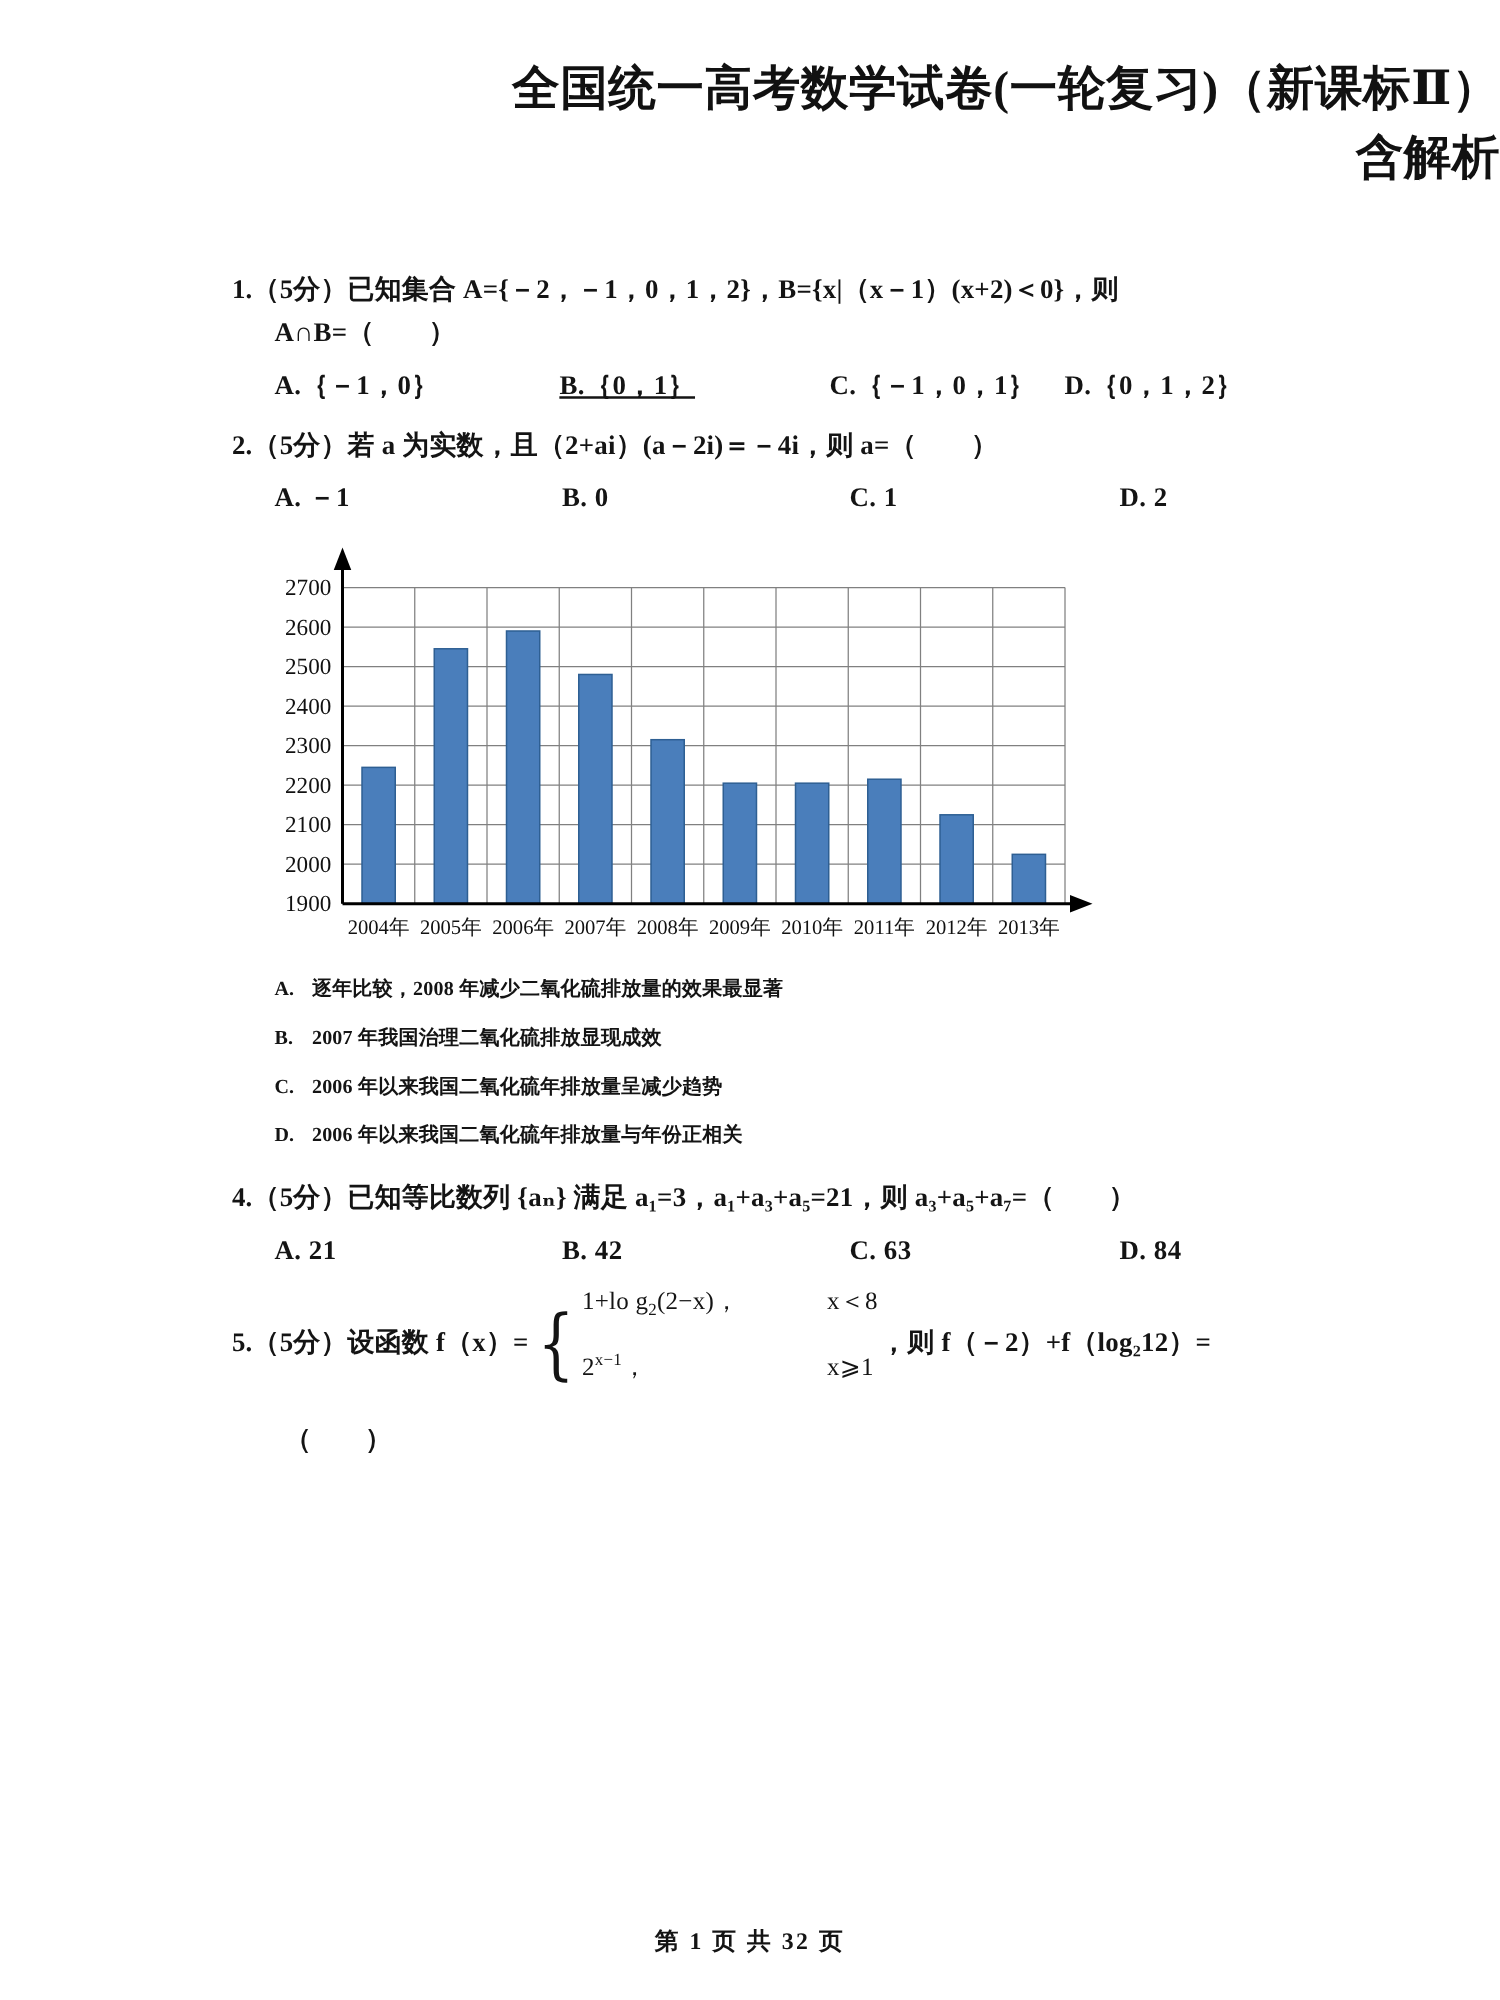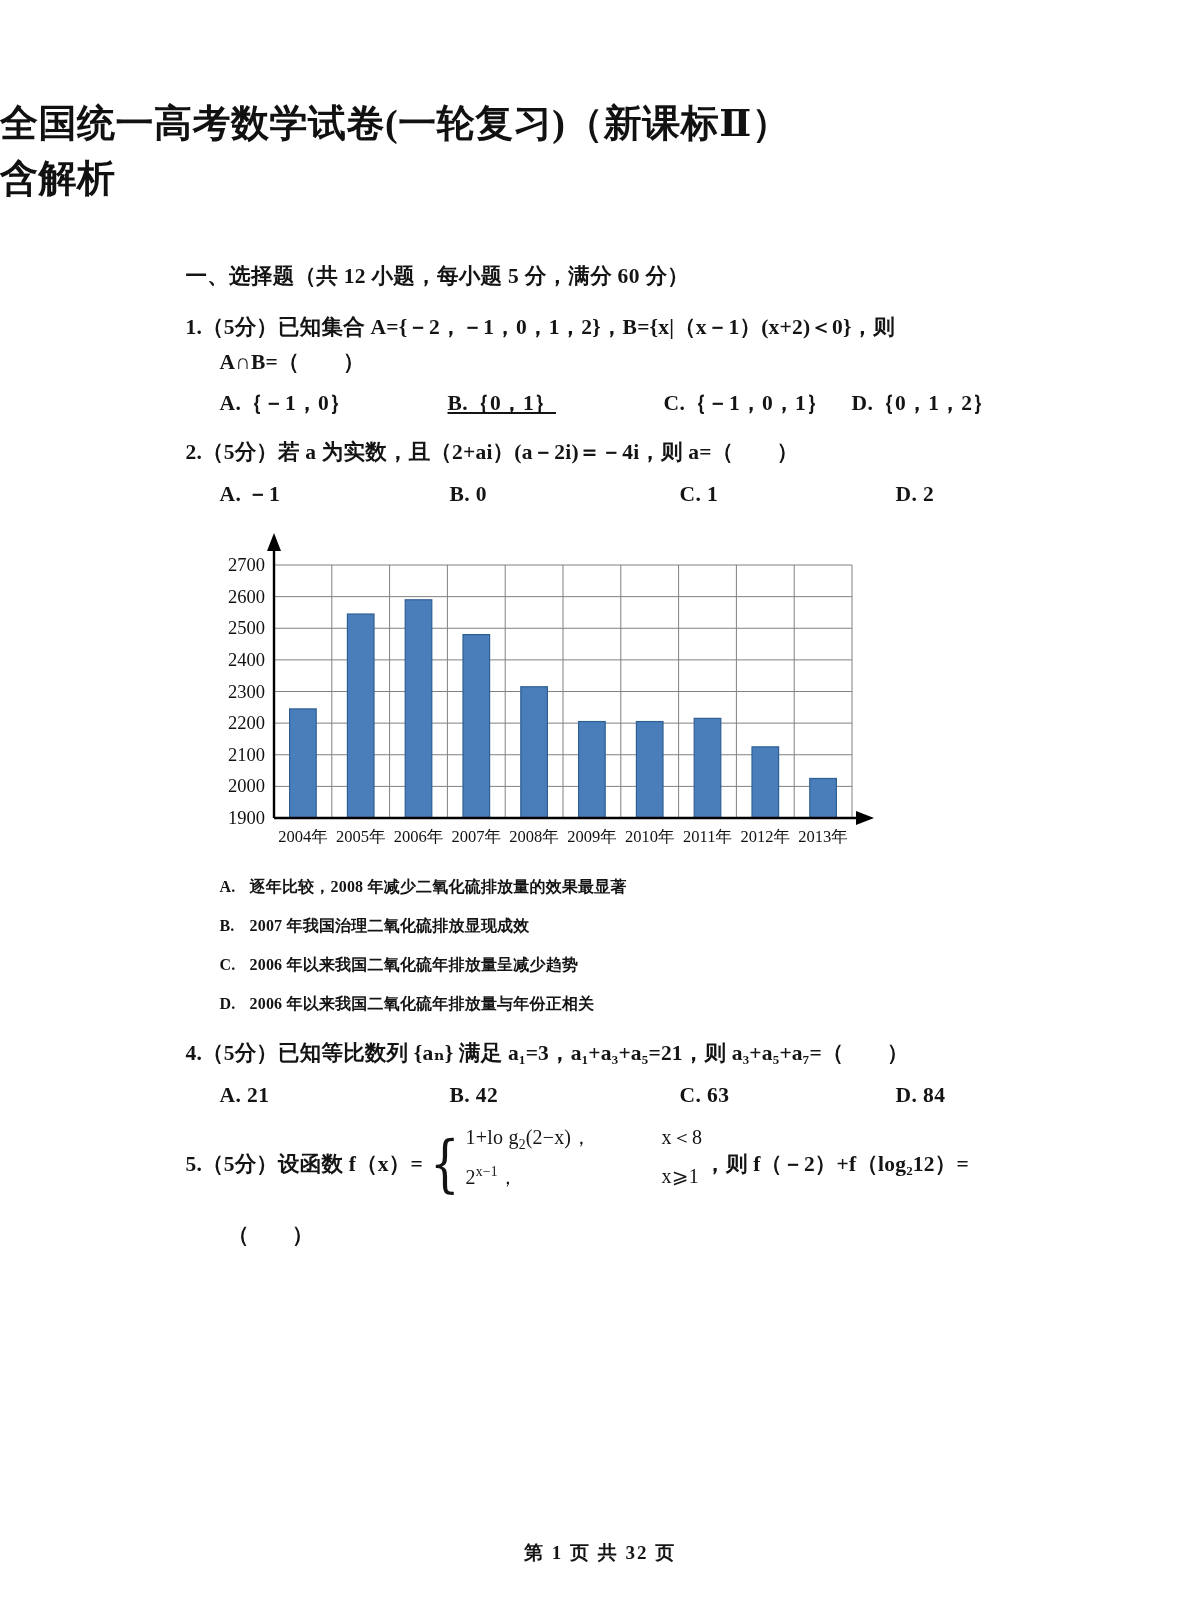--- a/index.html
+++ b/index.html
@@ -17,22 +17,22 @@
   }
   .page {
     position: absolute;
     inset: 0;
     padding: 0;
   }
 
   
   .doc-title {
     margin: 0;
-    padding-top: 96px;
-    text-align: left;
+    padding-top: 44px;
+    text-align: right;
     font-family: "Liberation Serif", "DejaVu Serif", serif;
     font-weight: 700;
     font-size: 38px;
     line-height: 1.45;
     letter-spacing: 0.5px;
     color: #111;
   }
   .doc-title .line2 { display: block; }
 
   
@@ -146,20 +146,21 @@
     display: flex;
     align-items: center;
   }
   .piece-rows {
     display: flex;
     flex-direction: column;
     justify-content: center;
     font-weight: 400;
     font-size: 20px;
     padding-left: 1px;
+    gap: 12px;
   }
   .piece-rows .prow {
     display: flex;
     align-items: baseline;
     height: 38px;
     white-space: nowrap;
   }
   .piece-rows .expr { display: inline-block; min-width: 196px; }
   .piece-rows .cond { display: inline-block; }
   sub { font-size: 0.68em; }
@@ -190,21 +191,20 @@
 
 <div class="page">
 
   <h1 class="doc-title">
     <span>全国统一高考数学试卷(一轮复习)（新课标Ⅱ）</span>
     <span class="line2">含解析</span>
   </h1>
 
   <div class="content">
 
-    <div class="section-head">一、选择题（共 12 小题，每小题 5 分，满分 60 分）</div>
 
     <div class="q">
       <span class="q-body">1.（5分）已知集合 A={－2，－1，0，1，2}，B={x|（x－1）(x+2)＜0}，则</span>
       <span class="q-cont">A∩B=（　　）</span>
     </div>
     <div class="choices c4 q1">
       <span class="ch">A.｛－1，0｝</span>
       <span class="ch">B.｛0，1｝</span>
       <span class="ch">C.｛－1，0，1｝</span>
       <span class="ch">D.｛0，1，2｝</span>

